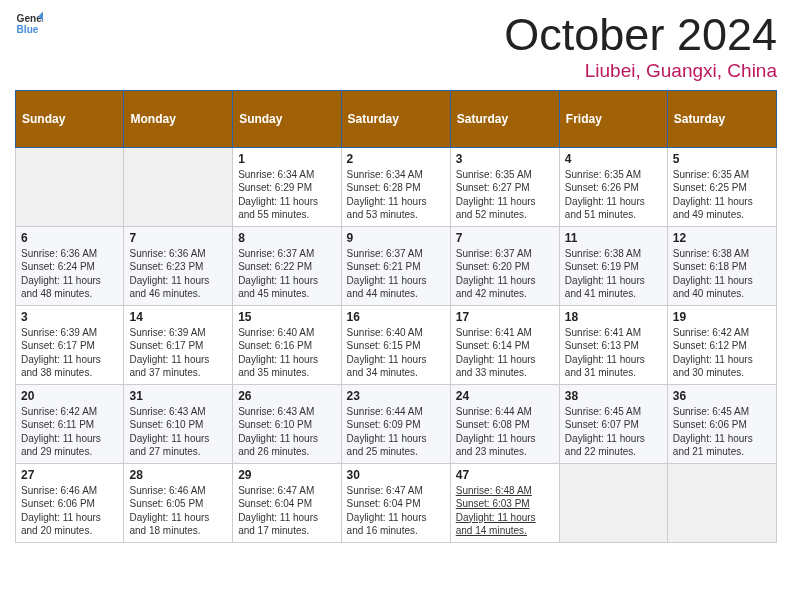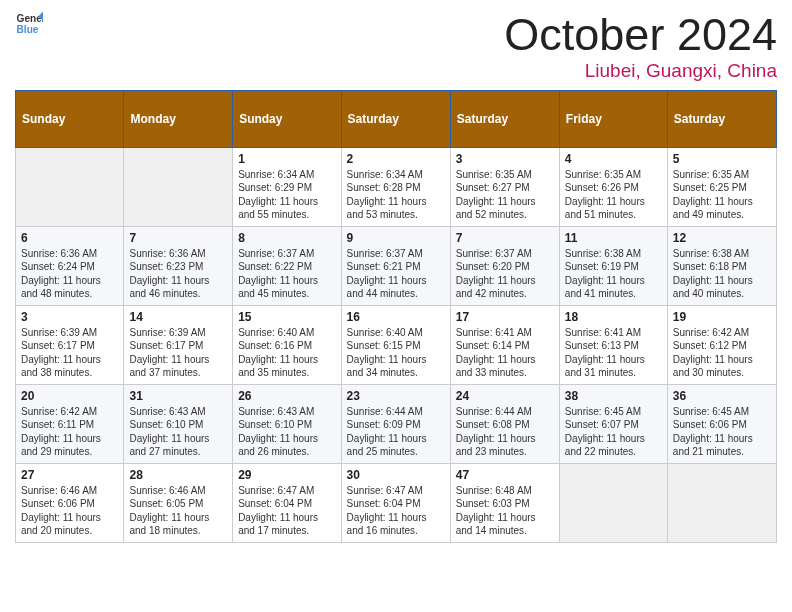--- a/index.html
+++ b/index.html
@@ -312,21 +312,21 @@
 Daylight: 11 hours and 17 minutes.</div>
           </td>
           <td>
             <span class="day-num">30</span>
             <div class="day-info" style="white-space: pre-line;">Sunrise: 6:47 AM
 Sunset: 6:04 PM
 Daylight: 11 hours and 16 minutes.</div>
           </td>
           <td>
             <span class="day-num">47</span>
-            <div class="day-info" style="white-space: pre-line;">Sunrise: 6:48 AM
+            <div class="day-info" style="white-space: pre-line; text-decoration: underline;">Sunrise: 6:48 AM
 Sunset: 6:03 PM
 Daylight: 11 hours and 14 minutes.</div>
           </td>
           <td class="empty-cell"></td>
           <td class="empty-cell"></td>
         </tr>
       </tbody>
   </table>
 </div>
 

